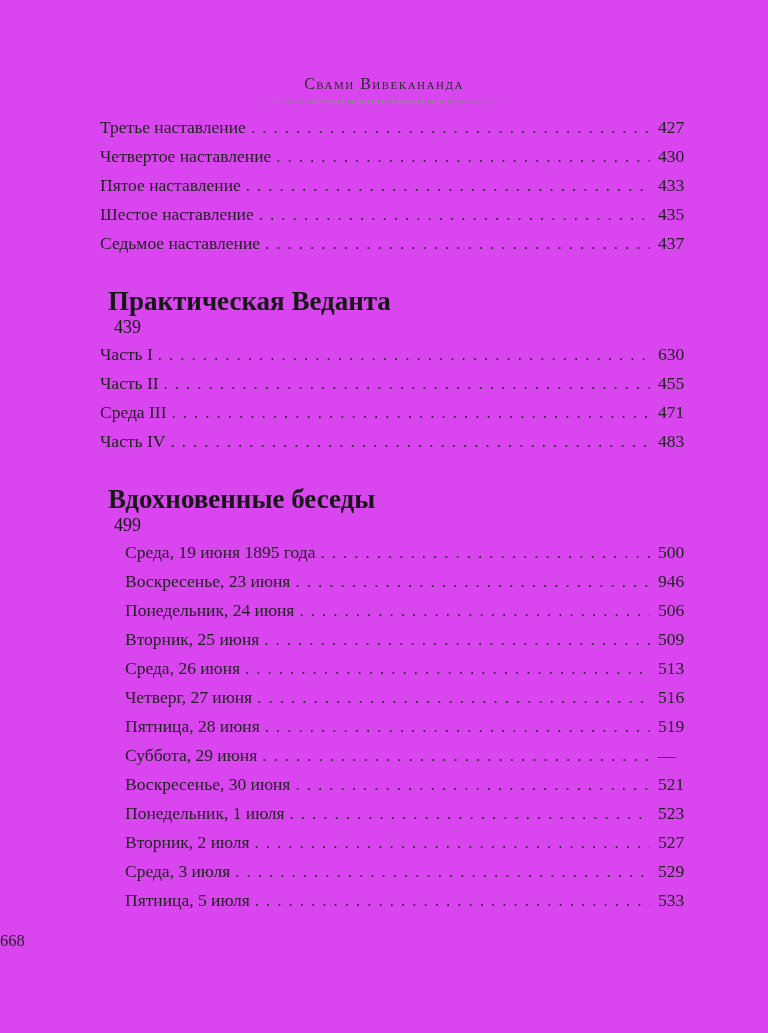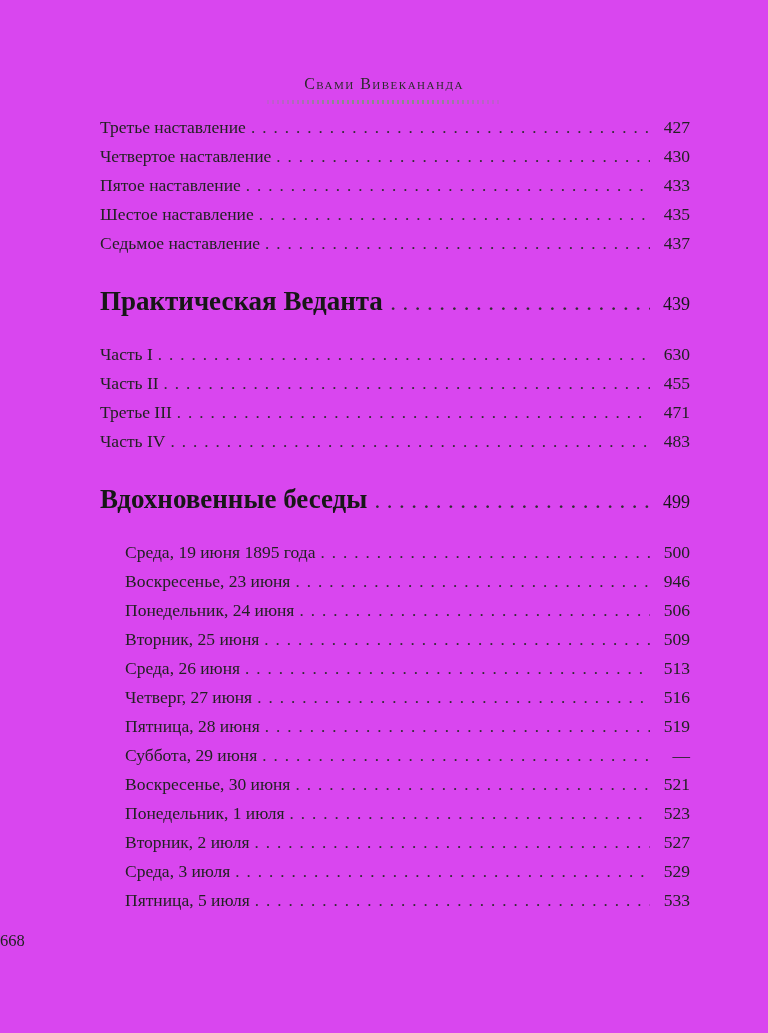--- a/index.html
+++ b/index.html
@@ -69,35 +69,35 @@
     color: #2e2e2e;
   }
   .dots::after {
     content: "..................................................................................................................";
     font-size: 17px;
     letter-spacing: 7px;
   }
   .page-num {
     white-space: nowrap;
     min-width: 32px;
-    text-align: right;
     padding-left: 6px;
     font-size: 17.5px;
   }
 
   
   .toc-heading {
     display: flex;
     align-items: baseline;
     height: 40px;
     margin-top: 24px;
     margin-bottom: 18px;
     font-weight: bold;
     font-size: 27px;
     color: #171717;
+    flex-direction: column;
   }
   .toc-heading .dots {
     margin-left: 8px;
   }
   .toc-heading .dots::after {
     letter-spacing: 8px;
   }
   .toc-heading .page-num {
     font-weight: normal;
     font-size: 18px;
@@ -158,21 +158,21 @@
           <span class="label">Часть I</span>
           <span class="dots"></span>
           <span class="page-num">630</span>
         </div>
         <div class="toc-row">
           <span class="label">Часть II</span>
           <span class="dots"></span>
           <span class="page-num">455</span>
         </div>
         <div class="toc-row">
-          <span class="label">Третье III</span>
+          <span class="label">Среда III</span>
           <span class="dots"></span>
           <span class="page-num">471</span>
         </div>
         <div class="toc-row">
           <span class="label">Часть IV</span>
           <span class="dots"></span>
           <span class="page-num">483</span>
         </div>
       </div>
       <div class="toc-heading">

